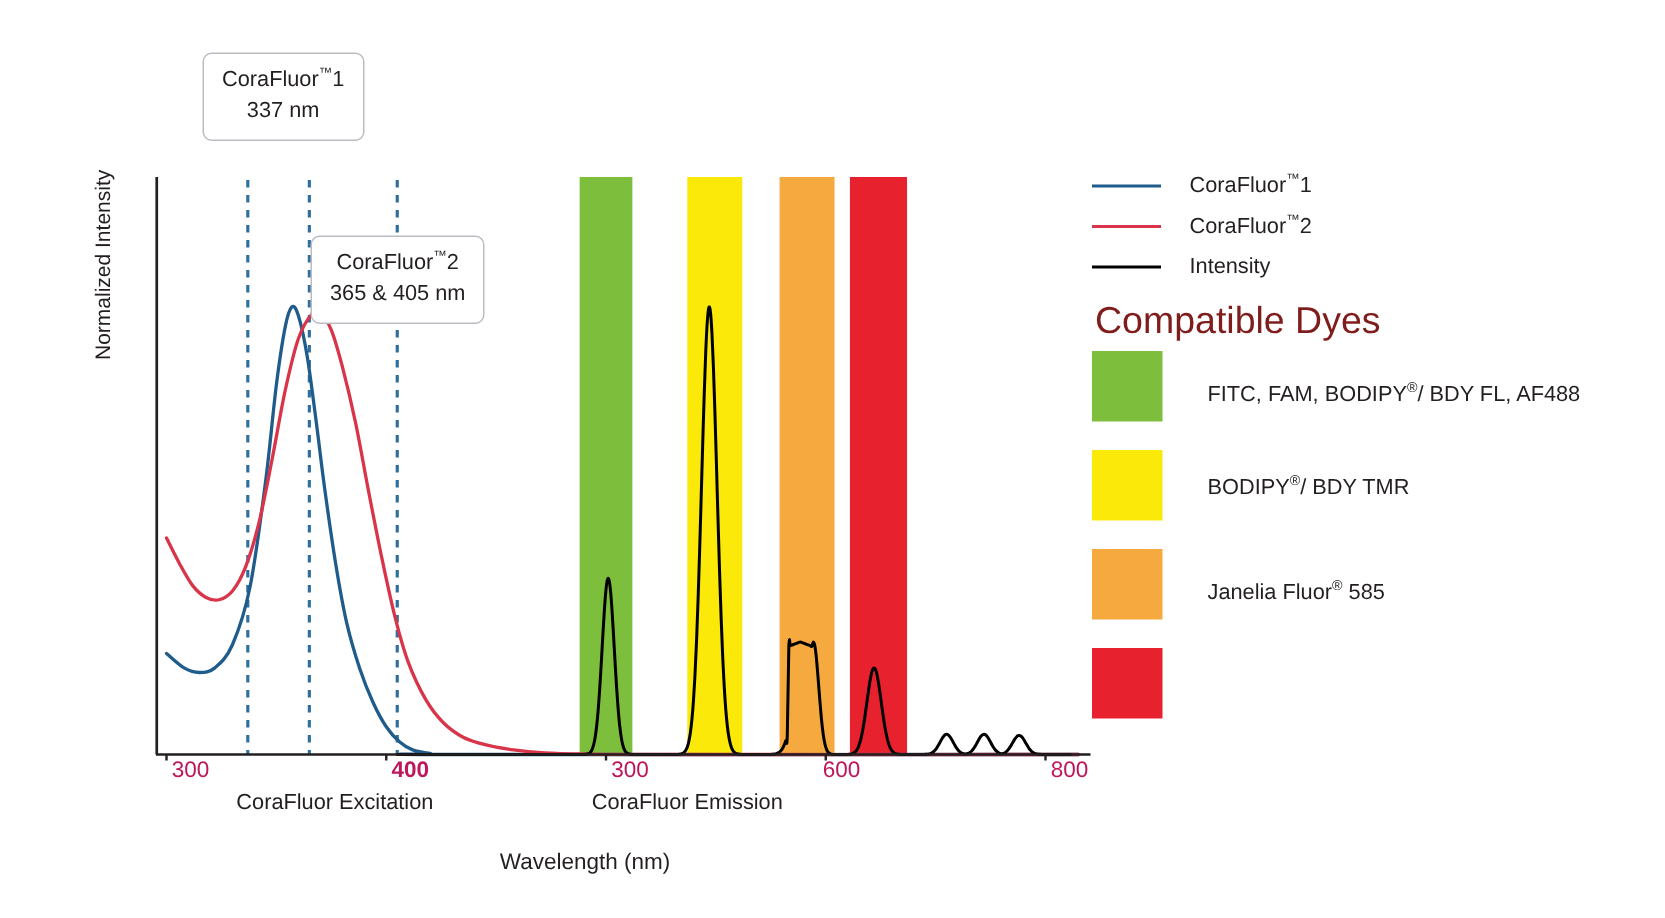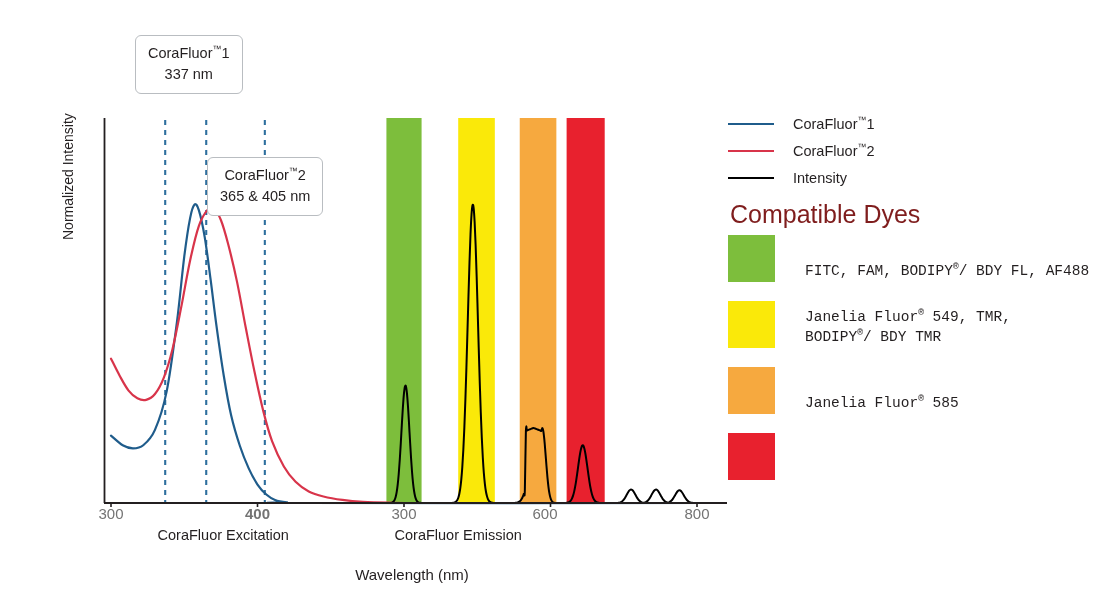--- a/index.html
+++ b/index.html
@@ -45,34 +45,35 @@
   .callout sup {
     font-size: 9px;
     vertical-align: super;
     line-height: 0;
   }
 
   
   .axis-tick {
     position: absolute;
     font-size: 15px;
-    color: #737373;
+    color: #be185d;
     transform: translateX(-50%);
     top: 505px;
+    margin-left: 16px;
   }
   .axis-sublabel {
     position: absolute;
     font-size: 14.5px;
     color: #231f20;
     transform: translateX(-50%);
     top: 527px;
   }
   #axis-title {
     position: absolute;
-    left: 412px; top: 566px;
+    left: 390px; top: 566px;
     transform: translateX(-50%);
     font-size: 15px;
     color: #231f20;
   }
   #y-axis-title {
     position: absolute;
     left: 60px; top: 240px;
     width: 26px;
     font-size: 14px;
     color: #231f20;
@@ -119,24 +120,23 @@
     font-weight: normal;
     color: #7f1d1d;
   }
   #dye-list {
     position: absolute;
     left: 0; top: 233px;
     width: 382px;
   }
   .dye-row {
     display: flex;
-    align-items: flex-end;
+    align-items: center;
     margin-bottom: 17px;
     min-height: 49px;
-    font-family: Liberation Mono, monospace;
   }
   .dye-swatch {
     width: 47px;
     height: 47px;
     flex: 0 0 auto;
     margin-right: 30px;
   }
   .dye-label {
     font-size: 14.5px;
     line-height: 1.42;
@@ -231,21 +231,20 @@
     <div id="dye-list">
         <div class="dye-row">
           <div class="dye-swatch" style="background: rgb(125, 190, 60);"></div>
           <div class="dye-label">
             <div>FITC, FAM, BODIPY<sup>®</sup>/ BDY FL, AF488</div>
           </div>
         </div>
         <div class="dye-row">
           <div class="dye-swatch" style="background: rgb(250, 233, 9);"></div>
           <div class="dye-label two-line">
-            <div>Janelia Fluor<sup>®</sup> 549, TMR,</div>
             <div>BODIPY<sup>®</sup>/ BDY TMR</div>
           </div>
         </div>
         <div class="dye-row">
           <div class="dye-swatch" style="background: rgb(246, 169, 63);"></div>
           <div class="dye-label">
             <div>Janelia Fluor<sup>®</sup> 585</div>
           </div>
         </div>
         <div class="dye-row">

